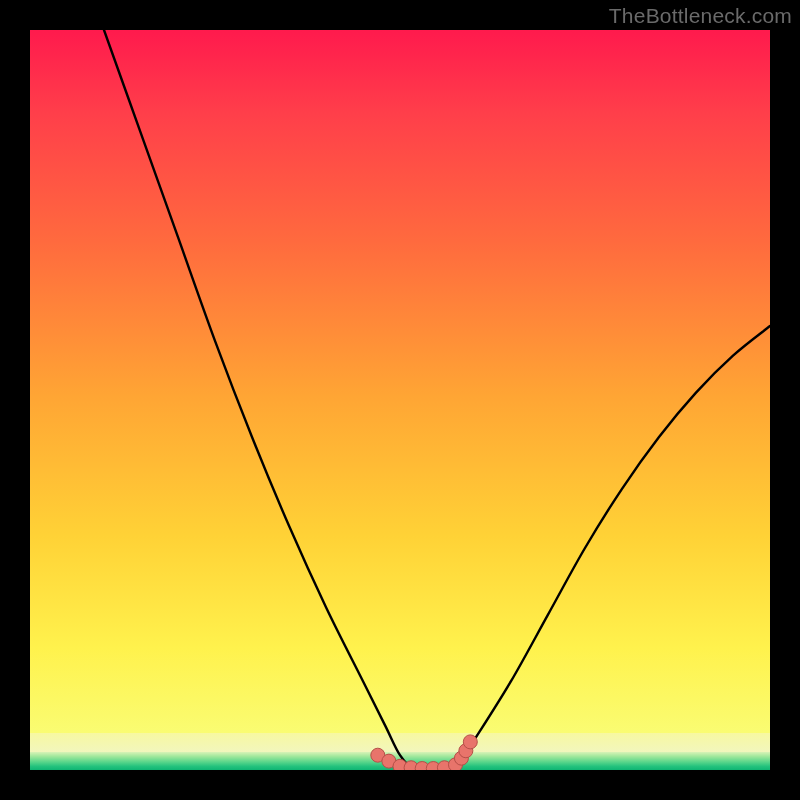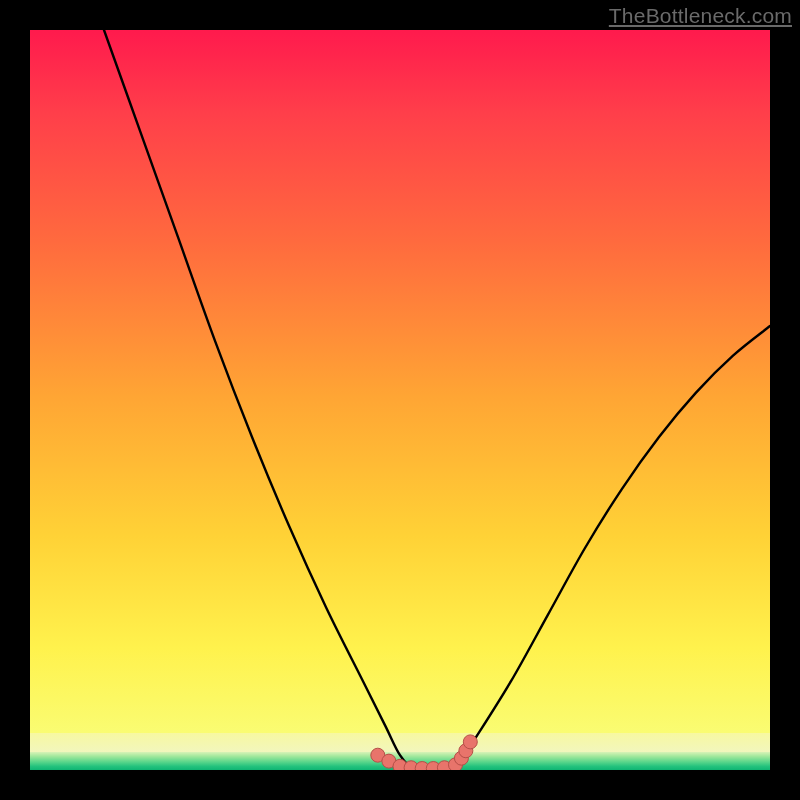--- a/index.html
+++ b/index.html
@@ -73,21 +73,20 @@
   }
   .watermark {
     position: absolute;
     top: 4px;
     right: 8px;
     color: #6a6a6a;
     font-size: 21px;
     font-weight: 500;
     letter-spacing: 0.2px;
     user-select: none;
-    text-decoration: underline;
   }
 </style>
 </head>
 <body>
 
 <div class="stage">
 
   <div class="watermark">TheBottleneck.com</div>
 
   <div class="plot-area">

